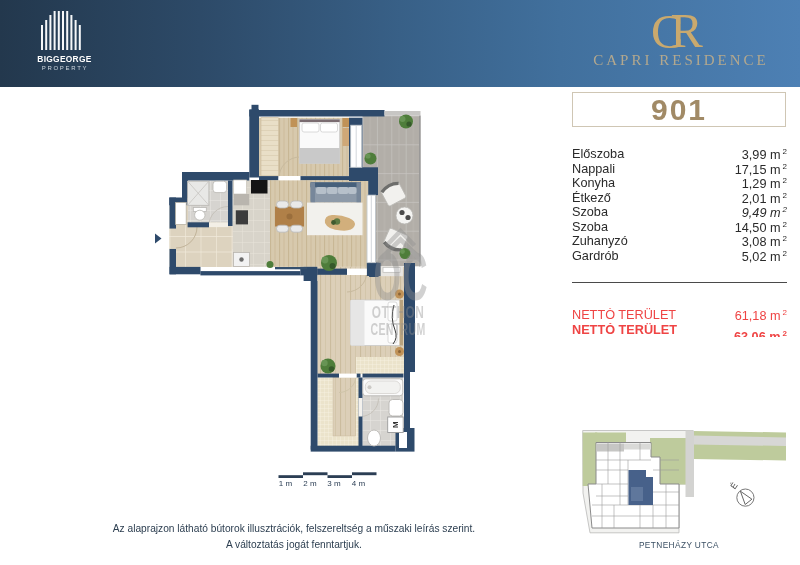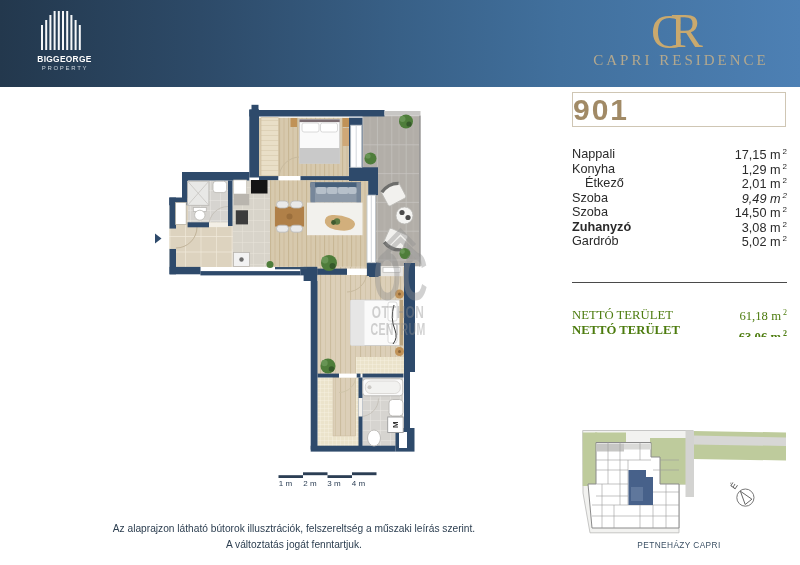--- a/index.html
+++ b/index.html
@@ -35,83 +35,87 @@
 <div class="abs" style="left:651px;top:4px;width:60px;height:50px;color:#c9a96e;
   font-family:'Liberation Serif',serif;font-size:48.5px;">
   <span class="abs" style="left:0;top:0;">C</span>
   <span class="abs" style="left:19.5px;top:-1px;">R</span>
 </div>
 
 <div class="abs" style="left:528px;top:51.5px;width:300px;text-align:center;color:#b3a88e;
   font-family:'Liberation Serif',serif;font-size:15px;letter-spacing:3px;padding-left:3px;">CAPRI&nbsp;RESIDENCE</div>
 
 <div class="abs" style="left:572px;top:92px;width:212px;height:33px;border:1px solid #cfc6b4;
-  text-align:left;line-height:34px;font-size:30px;font-weight:bold;color:#a18a66;letter-spacing:2px;">901</div>
+  text-align:center;line-height:34px;font-size:30px;font-weight:bold;color:#a18a66;letter-spacing:2px;">901</div>
 
 <div class="abs" style="left:572px;top:147px;width:215px;font-size:12.7px;color:#2a2a2a;">
 
+  <div style="height:14.55px;overflow:hidden;">
+      <span style="float:left;">Előszoba</span>
+      <span style="float:right;">3,99 m<sup style="font-size:8px;margin-left:2px;">2</sup></span>
+    </div>
 
   <div style="height:14.55px;overflow:hidden;">
       <span style="float:left;">Nappali</span>
       <span style="float:right;">17,15 m<sup style="font-size:8px;margin-left:2px;">2</sup></span>
     </div>
 
   <div style="height:14.55px;overflow:hidden;">
       <span style="float:left;">Konyha</span>
       <span style="float:right;">1,29 m<sup style="font-size:8px;margin-left:2px;">2</sup></span>
     </div>
 
   <div style="height:14.55px;overflow:hidden;">
-      <span style="float:left;margin-left:13px;">Étkező</span>
+      <span style="float:left;">Étkező</span>
       <span style="float:right;">2,01 m<sup style="font-size:8px;margin-left:2px;">2</sup></span>
     </div>
 
   <div style="height:14.55px;overflow:hidden;">
       <span style="float:left;">Szoba</span>
       <span style="float:right;font-style:italic;">9,49 m<sup style="font-size:8px;margin-left:2px;">2</sup></span>
     </div>
 
   <div style="height:14.55px;overflow:hidden;">
       <span style="float:left;">Szoba</span>
       <span style="float:right;">14,50 m<sup style="font-size:8px;margin-left:2px;">2</sup></span>
     </div>
 
 
   <div style="height:14.55px;overflow:hidden;">
-      <span style="float:left;font-weight:bold;">Zuhanyzó</span>
+      <span style="float:left;">Zuhanyzó</span>
       <span style="float:right;">3,08 m<sup style="font-size:8px;margin-left:2px;">2</sup></span>
     </div>
 
   <div style="height:14.55px;overflow:hidden;">
       <span style="float:left;">Gardrób</span>
       <span style="float:right;">5,02 m<sup style="font-size:8px;margin-left:2px;">2</sup></span>
     </div>
 </div>
 
 <div class="abs" style="left:572px;top:281.5px;width:215px;height:1.6px;background:#4a4a4a;"></div>
 
-<div class="abs" style="left:572px;top:308px;width:215px;font-size:12.7px;color:#4d7c0f;font-family:Liberation Serif, serif;">
+<div class="abs" style="left:572px;top:308px;width:215px;font-size:12.7px;color:#ef4444;">
 
   <div style="height:14.6px;overflow:hidden;">
       <span style="float:left;">NETTÓ TERÜLET</span>
       <span style="float:right;">61,18 m<sup style="font-size:8px;margin-left:2px;">2</sup></span>
     </div>
 
   <div style="height:14.6px;overflow:hidden;font-weight:bold;">
       <span style="float:left;">NETTÓ TERÜLET</span>
       <span style="float:right;margin-top:6px;">63,06 m<sup style="font-size:8px;margin-left:2px;">2</sup></span>
     </div>
 
 </div>
 
 <div class="abs" style="left:44px;top:521px;width:500px;text-align:center;font-size:10.2px;
   color:#2c3e50;line-height:16.2px;">Az alaprajzon látható bútorok illusztrációk, felszereltség a műszaki leírás szerint.<br>A változtatás jogát fenntartjuk.</div>
 
 <div class="abs" style="left:599px;top:540px;width:160px;text-align:center;font-size:8.3px;
-  letter-spacing:0.4px;color:#3a4f63;">PETNEHÁZY CAPRI</div>
+  letter-spacing:0.4px;color:#3a4f63;">PETNEHÁZY UTCA</div>
 
 <svg class="abs" style="left:0;top:0;" width="800" height="565" viewBox="0 0 800 565">
 <defs>
   <pattern id="wood" width="9" height="60" patternUnits="userSpaceOnUse">
     <rect width="9" height="60" fill="#d7c9ad"></rect>
     <rect x="0" width="1.1" height="60" fill="#c8b795"></rect>
     <rect x="4.5" width="1" height="60" fill="#cdbc9c"></rect>
   </pattern>
   <pattern id="woodpale" width="10" height="60" patternUnits="userSpaceOnUse">
     <rect width="10" height="60" fill="#dccfb8"></rect>

